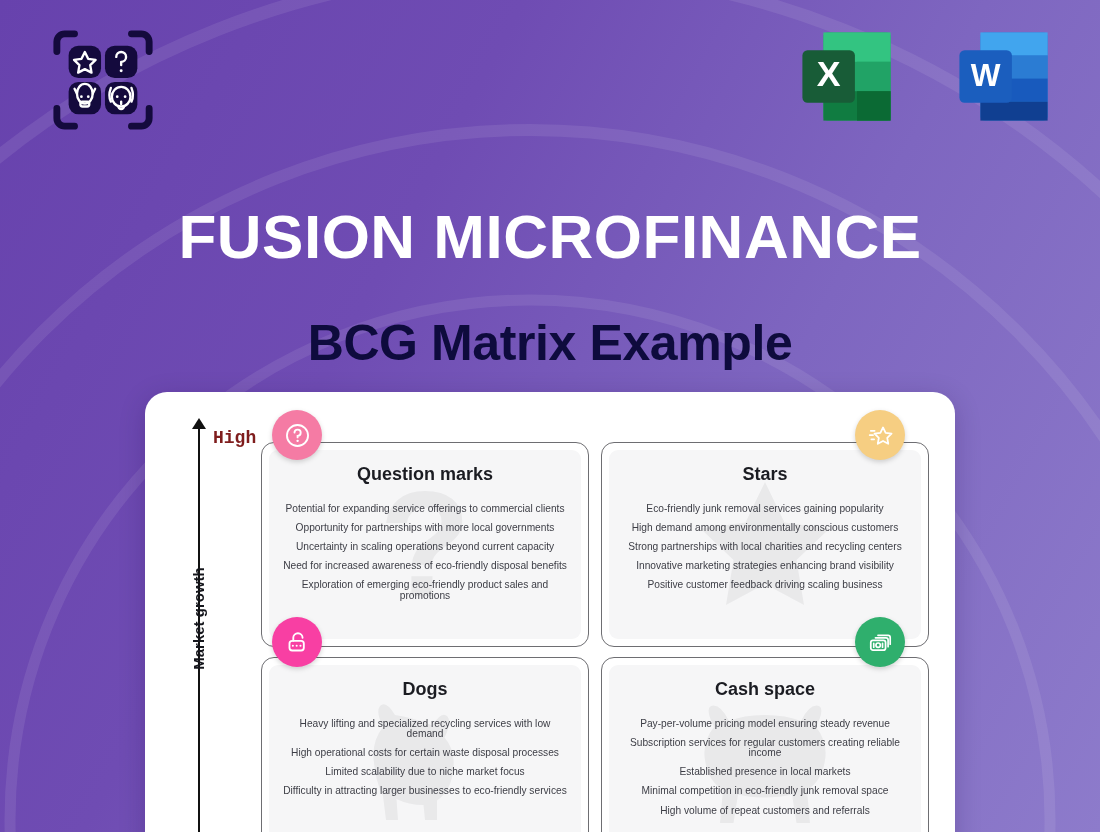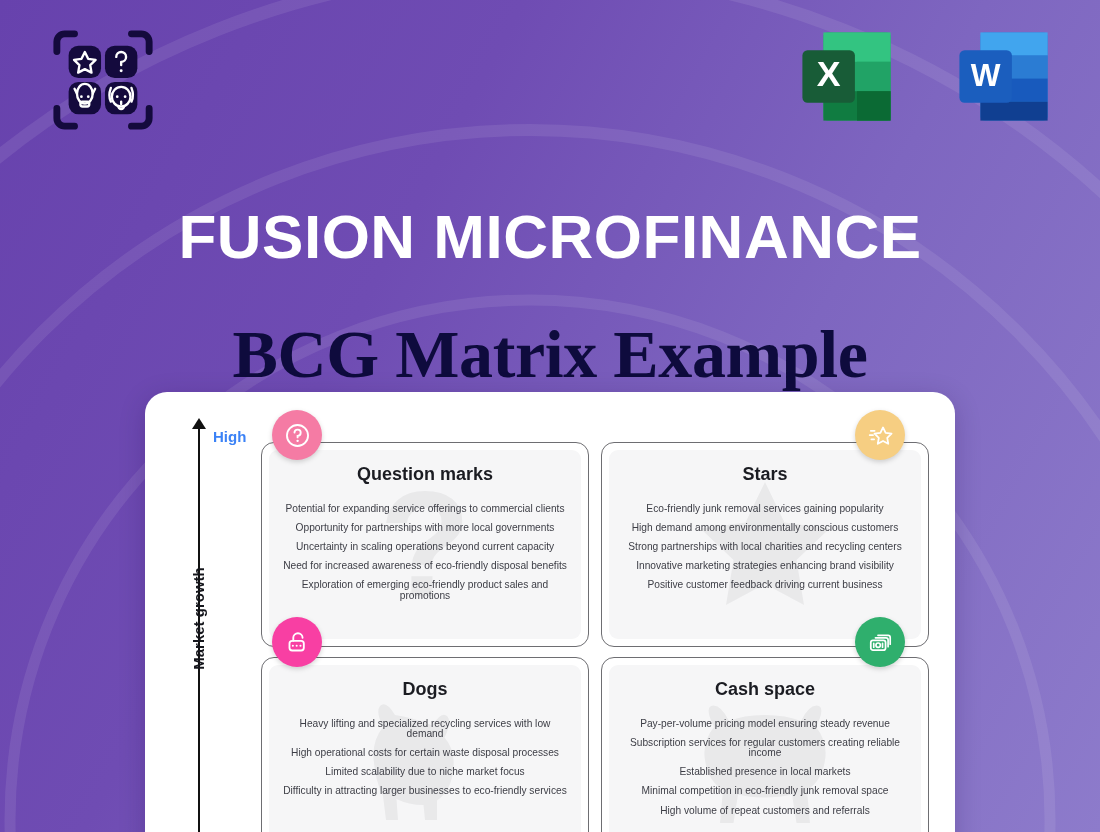--- a/index.html
+++ b/index.html
@@ -57,25 +57,24 @@
     font-weight: bold;
     letter-spacing: 0.5px;
     line-height: 1;
   }
   #doc-title {
     position: absolute;
     left: 0; right: 0;
     top: 315px;
     text-align: center;
     color: #0e0b3d;
-    font-size: 68px;
+    font-size: 50px;
     font-weight: bold;
     letter-spacing: -0.4px;
     line-height: 1.15;
-    font-family: Liberation Serif, serif;
   }
 
   
   #matrix-card {
     position: absolute;
     left: 145px;
     top: 392px;
     width: 810px;
     height: 470px;
     background: #ffffff;
@@ -98,23 +97,24 @@
     top: 26px;
     width: 0; height: 0;
     border-left: 7px solid transparent;
     border-right: 7px solid transparent;
     border-bottom: 11px solid #111111;
   }
   #axis-high {
     position: absolute;
     left: 68px;
     top: 36px;
-    font-size: 15px;
-    font-weight: bold;
-    color: #3b82f6;
+    font-size: 18px;
+    font-weight: bold;
+    color: #7f1d1d;
+    font-family: Liberation Mono, monospace;
   }
   #axis-growth {
     position: absolute;
     left: -17px;
     top: 218px;
     width: 140px;
     text-align: center;
     font-size: 15px;
     font-weight: bold;
     color: #15161c;
@@ -304,21 +304,21 @@
         <div class="quad-inner">
           <svg class="watermark" viewBox="0 0 100 100">
             <path d="M50 6 l13 27 30 4 -22 21 5 30 -26 -14 -26 14 5 -30 -22 -21 30 -4 z" fill="#1b1c22"></path>
           </svg>
           <div class="quad-title">Stars</div>
           <ul class="quad-list">
             <li>Eco-friendly junk removal services gaining popularity</li>
             <li>High demand among environmentally conscious customers</li>
             <li>Strong partnerships with local charities and recycling centers</li>
             <li>Innovative marketing strategies enhancing brand visibility</li>
-            <li>Positive customer feedback driving current business</li>
+            <li>Positive customer feedback driving scaling business</li>
           </ul>
         </div>
       </div>
 
       <div class="quadrant">
         <div class="quad-inner">
           <svg class="watermark" viewBox="0 0 100 100">
             <path d="M30 18 q-6 -10 -10 -6 -3 4 2 14 -8 10 -6 24 1 12 6 22 l2 16 h8 l-1 -14 q8 4 18 4 l1 10 h8 l0 -13 q10 -7 11 -22 1 -12 -6 -20 5 -10 2 -14 -4 -4 -10 6 -12 -5 -25 -7 z" fill="#1b1c22"></path>
           </svg>
           <div class="quad-title">Dogs</div>

